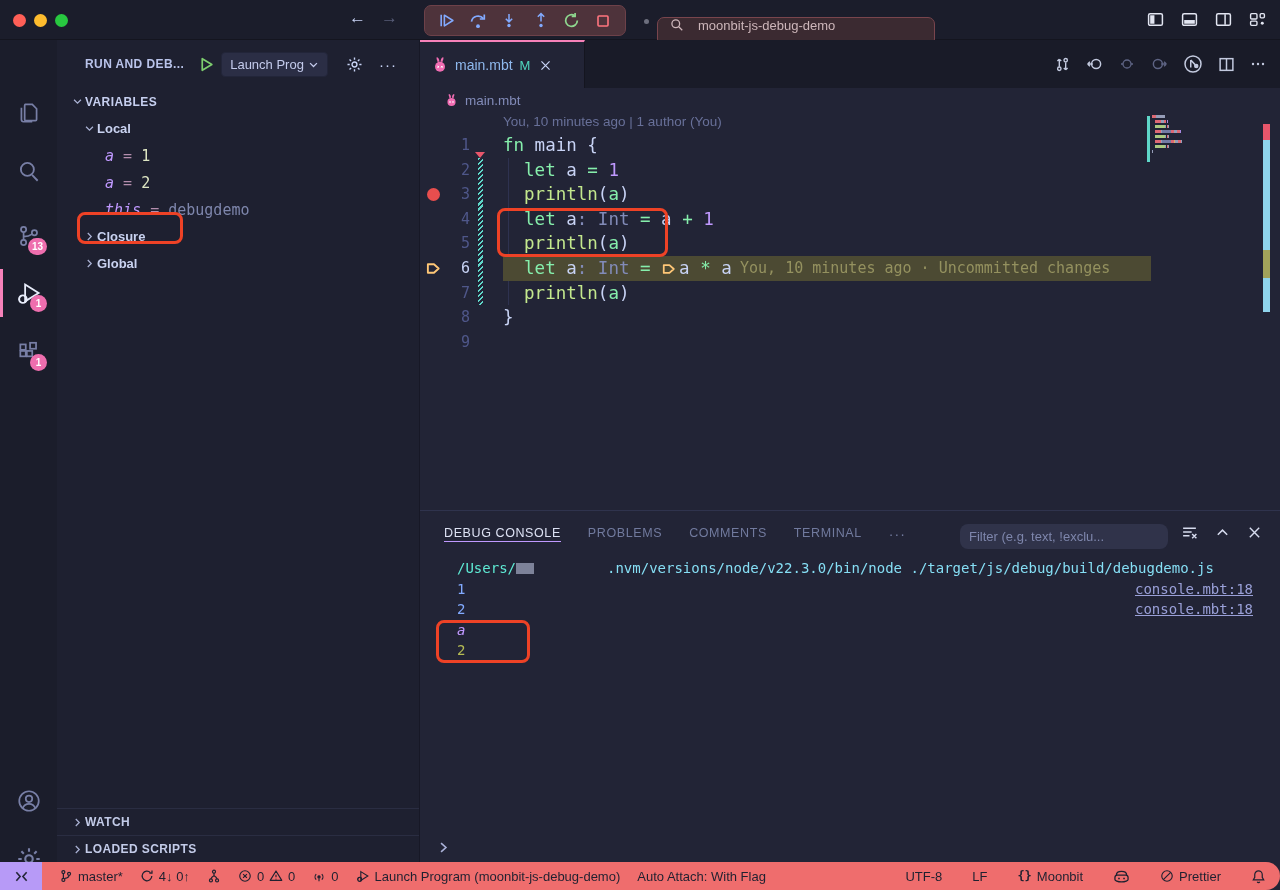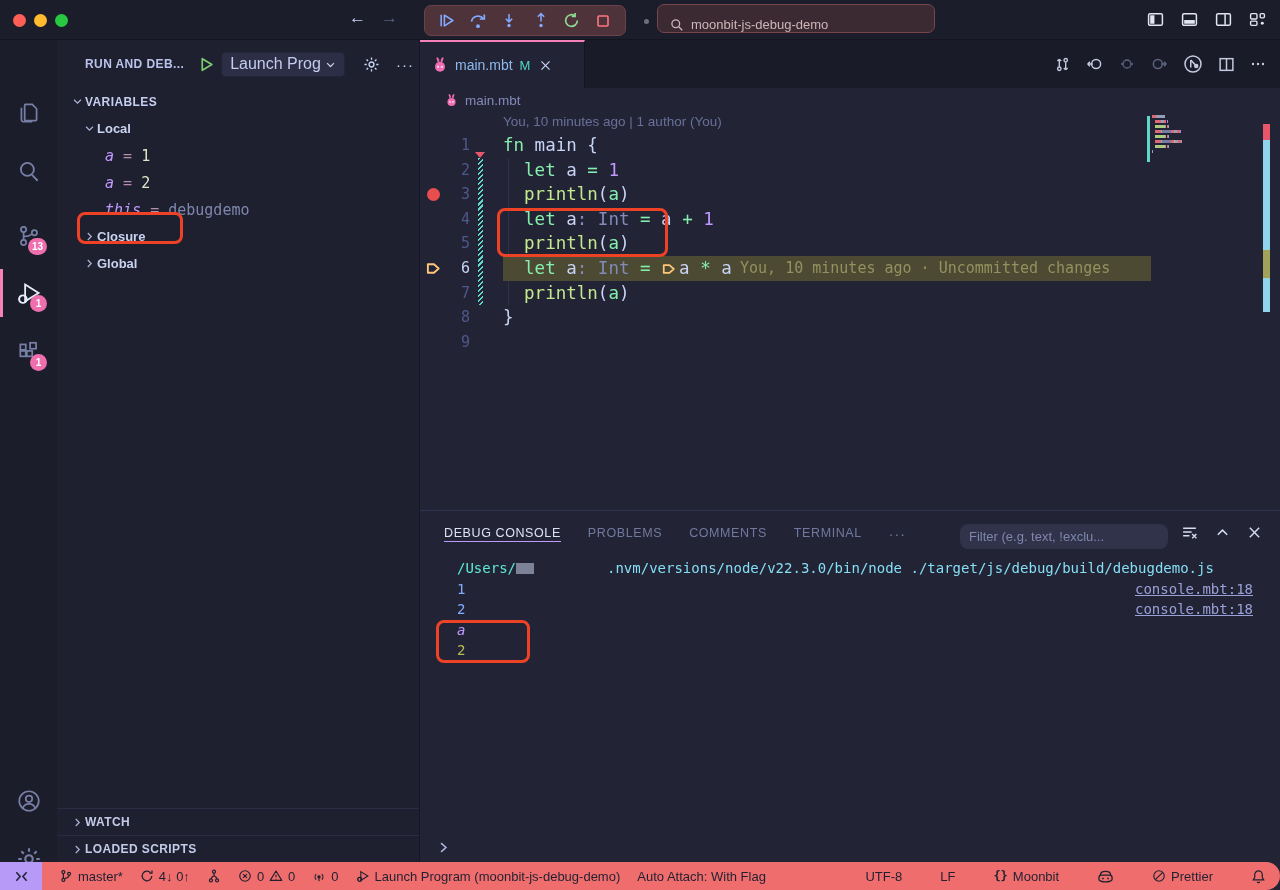--- a/index.html
+++ b/index.html
@@ -12,40 +12,40 @@
   
   .titlebar { position:absolute; left:0; top:0; width:1280px; height:40px; background:#1b1d2b; border-bottom:1px solid #14151f; }
   .traffic { position:absolute; left:13px; top:14px; display:flex; gap:8px; }
   .tl { width:13px; height:13px; border-radius:50%; }
   .nav-arrow { position:absolute; top:8px; font-size:17px; color:#c8d3f5; cursor:default; }
   .nav-fwd { color:#585d78; }
   .dbg-toolbar { position:absolute; left:424px; top:5px; width:202px; height:31px; background:#4e333b; border:1px solid #6d4149; border-radius:7px;
                  display:flex; align-items:center; justify-content:space-around; padding:0 6px; }
   .dbg-btn { width:20px; height:20px; display:flex; align-items:center; justify-content:center; }
   .tb-dot { position:absolute; left:644px; top:19px; width:5px; height:5px; border-radius:50%; background:#6d6f7e; }
-  .cmd-center { position:absolute; left:657px; top:4px; width:278px; height:29px; background:#3b2a31; border:1px solid #79454d; border-radius:7px;
-                display:flex; align-items:flex-end; gap:7px; padding:0 12px; color:#cdb6ba; font-size:13px; }
+  .cmd-center { position:absolute; left:657px; top:17px; width:278px; height:29px; background:#3b2a31; border:1px solid #79454d; border-radius:7px;
+                display:flex; align-items:flex-start; gap:14px; padding:0 12px; color:#cdb6ba; font-size:13px; }
   .layout-icons { position:absolute; right:14px; top:11px; display:flex; gap:17px; color:#e3e6f2; }
 
   
   .activitybar { position:absolute; left:0; top:40px; width:57px; height:822px; background:#1b1d2b; }
   .ab-item { position:absolute; left:0; width:57px; height:52px; display:flex; align-items:center; justify-content:center; color:#787fa6; }
   .ab-item.active { color:#e8ecfa; }
   .ab-rail { position:absolute; left:0; top:229px; width:3px; height:48px; background:#f681b9; }
   .badge { position:absolute; min-width:17px; height:17px; padding:0 4px; border-radius:9px; background:#ee6eae; color:#fff;
            font-size:10px; font-weight:bold; display:flex; align-items:center; justify-content:center; }
   .badge.dark { background:#50536a; color:#e7eaf5; border-radius:4px; }
 
   
   .sidebar { position:absolute; left:57px; top:40px; width:363px; height:822px; background:#1e2030; border-right:1px solid #171826; }
   .sb-header { position:absolute; left:0; top:0; width:100%; height:48px; display:flex; align-items:center; }
   .sb-title { margin-left:28px; font-size:12px; font-weight:bold; letter-spacing:.4px; color:#b9c3ea; white-space:nowrap; }
   .play-btn { margin-left:14px; color:#7ece6f; }
   .launch-pill { margin-left:6px; height:25px; background:#2b2e45; border:1px solid #222539; border-radius:4px;
-                 display:flex; align-items:center; gap:4px; padding:0 8px; font-size:16px; color:#c4cbec; }
+                 display:flex; align-items:center; gap:4px; padding:0 8px; font-size:13px; color:#c4cbec; }
   .sb-gear { margin-left:18px; color:#c8d3f5; }
   .sb-more { margin-left:16px; color:#c8d3f5; font-size:15px; letter-spacing:1px; }
   .tree { position:absolute; left:0; top:48px; width:100%; }
   .trow { position:relative; height:27px; display:flex; align-items:center; font-size:13px; }
   .trow .chev { width:16px; display:flex; justify-content:center; color:#aab2d4; }
   .trow.sect { font-weight:bold; color:#c6cfef; letter-spacing:.4px; font-size:12px; }
   .trow.scope { font-weight:bold; color:#c9d2f0; }
   .var-name { color:#c099ff; font-style:italic; }
   .var-eq { color:#b48ead; }
   .var-val { color:#dde5c2; }
@@ -112,21 +112,21 @@
   .redact { display:inline-block; width:18px; height:11px; background:#7d8299; vertical-align:-1px; margin-right:73px; }
   .c-link { position:absolute; right:0; top:0; color:#9aa0d8; text-decoration:underline; }
   .prompt { position:absolute; left:17px; top:330px; color:#aab1d8; }
 
   
   .statusbar { position:absolute; left:0; top:862px; width:1280px; height:28px; background:#ef6d6d; display:flex; align-items:center;
                color:#1f2130; font-size:13px;border-radius:14px; }
   .remote { width:42px; height:28px; background:#b79af7; display:flex; align-items:center; justify-content:center; color:#232537; flex:0 0 auto; }
   .sb-item { display:flex; align-items:center; gap:5px; margin-left:17px; white-space:nowrap; }
   .sb-right { margin-left:auto; display:flex; align-items:center; }
-  .sb-right .sb-item { margin-left:12px; margin-right:26px; }
+  .sb-right .sb-item { margin-left:4px; margin-right:26px; }
   .brackets { font-weight:bold; font-family:"DejaVu Sans Mono", monospace; font-size:12px; }
 </style>
 </head>
 <body>
 
 <div class="app">
 
   <div class="titlebar">
     <div class="traffic">
       <span class="tl" style="background:#ff5f57"></span>

